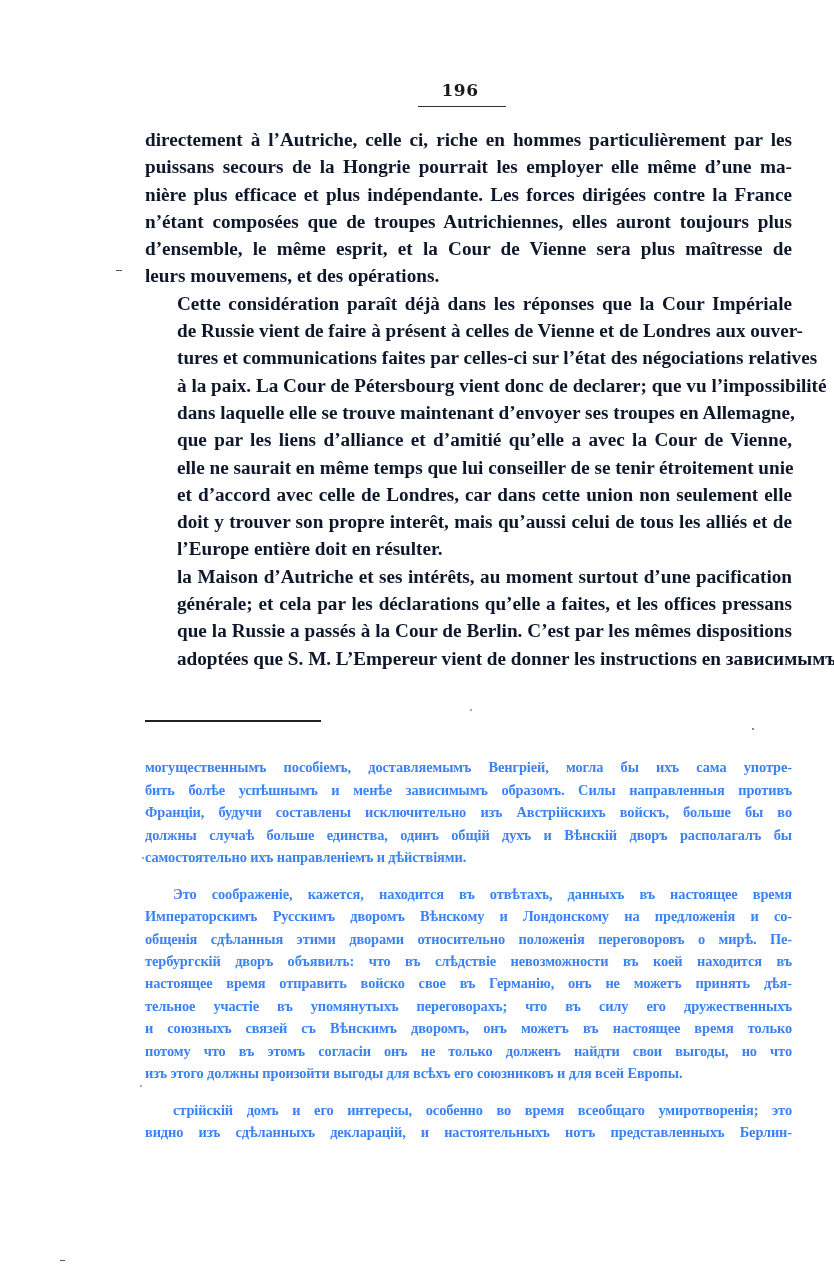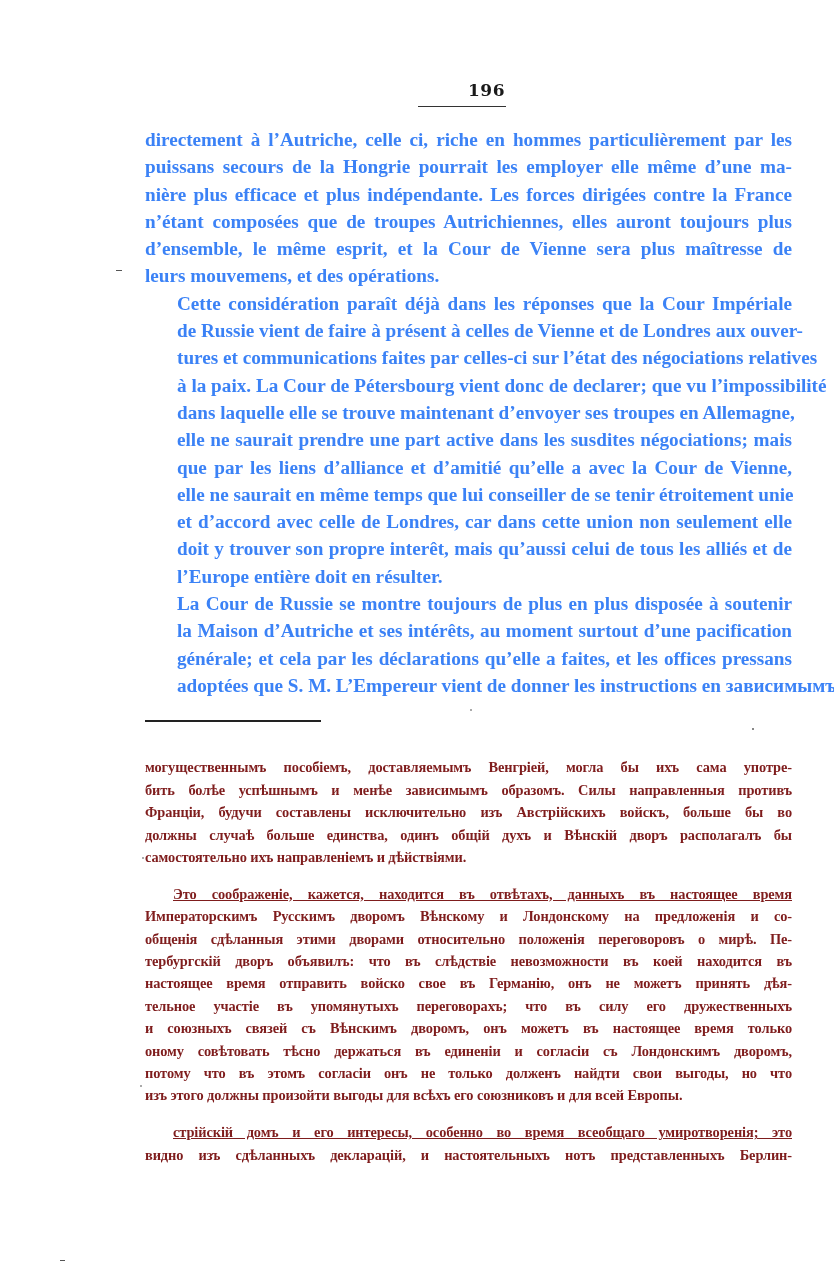--- a/index.html
+++ b/index.html
@@ -3,49 +3,49 @@
 <meta charset="utf-8">
 <style>
   html, body { margin: 0; padding: 0; background: #ffffff; }
   body { width: 834px; height: 1267px; position: relative; overflow: hidden; }
   .page {
     position: absolute; left: 0; top: 0; width: 834px; height: 1267px;
     background: #ffffff; color: #1a1a1a;
   }
   .page-number {
     position: absolute; left: 415px; top: 80px; width: 90px;
-    text-align: right;
+    text-align: center;
     font-family: "DejaVu Serif", serif; font-weight: bold; font-size: 17px;
     letter-spacing: 0.5px;
   }
   .page-number-rule {
     position: absolute; left: 418px; top: 106px; width: 88px; height: 1px;
     background: #333;
   }
   .main-text {
     position: absolute; left: 145px; top: 126px; width: 647px;
     font-family: "Liberation Serif", serif; font-weight: bold;
     font-size: 19.2px; line-height: 27.3px; text-align: justify;
-    color: #3b82f6;
+    color: #0f172a;
   }
   .main-text p { margin: 0; text-indent: 0; }
   .main-text p.indent { text-indent: 32px; }
   .line { display: block; text-align: justify; text-align-last: justify; white-space: nowrap; }
   .line.last { text-align-last: left; }
   .footnote-rule {
     position: absolute; left: 145px; top: 720px; width: 176px; height: 2px;
     background: #222;
   }
   .foot-text {
     position: absolute; left: 145px; top: 742px; width: 647px;
     font-family: "Liberation Serif", serif; font-weight: bold;
-    font-size: 14.4px; line-height: 22.4px; color: #7f1d1d;
+    font-size: 14.4px; line-height: 22.4px; color: #3b82f6;
   }
   .foot-text .line { letter-spacing: -0.1px; }
-  .foot-text p.indent .line:first-child { text-indent: 28px; text-decoration: underline; }
+  .foot-text p.indent .line:first-child { text-indent: 28px; }
   .main-text p.indent .line:first-child { text-indent: 32px; }
   .mark { position: absolute; background: #555; }
   .mark-left-dash { left: 116px; top: 270px; width: 6px; height: 1px; }
   .mark-bottom-dash { left: 60px; top: 1260px; width: 5px; height: 1px; }
   .mark-dot1 { left: 752px; top: 728px; width: 2px; height: 2px; background:#888; }
   .mark-dot2 { left: 470px; top: 709px; width: 2px; height: 2px; background:#aaa; }
   .mark-dot3 { left: 142px; top: 857px; width: 2px; height: 2px; background:#aaa; }
   .mark-dot4 { left: 140px; top: 1085px; width: 2px; height: 2px; background:#aaa; }
 </style>
 </head>
@@ -63,31 +63,30 @@
         <span class="line">n’étant composées que de troupes Autrichiennes, elles auront toujours plus</span>
         <span class="line">d’ensemble, le même esprit, et la Cour de Vienne sera plus maîtresse de</span>
         <span class="line last">leurs mouvemens, et des opérations.</span>
       </p>
       <p class="indent">
         <span class="line">Cette considération paraît déjà dans les réponses que la Cour Impériale</span>
         <span class="line">de Russie vient de faire à présent à celles de Vienne et de Londres aux ouver-</span>
         <span class="line">tures et communications faites par celles-ci sur l’état des négociations relatives</span>
         <span class="line">à la paix. La Cour de Pétersbourg vient donc de declarer; que vu l’impossibilité</span>
         <span class="line">dans laquelle elle se trouve maintenant d’envoyer ses troupes en Allemagne,</span>
-        <span class="line">elle ne saurait prendre une part active dans les susdites négociations; mais</span>
         <span class="line">que par les liens d’alliance et d’amitié qu’elle a avec la Cour de Vienne,</span>
         <span class="line">elle ne saurait en même temps que lui conseiller de se tenir étroitement unie</span>
         <span class="line">et d’accord avec celle de Londres, car dans cette union non seulement elle</span>
         <span class="line">doit y trouver son propre interêt, mais qu’aussi celui de tous les alliés et de</span>
         <span class="line last">l’Europe entière doit en résulter.</span>
       </p>
       <p class="indent">
-        <span class="line">La Cour de Russie se montre toujours de plus en plus disposée à soutenir</span>
         <span class="line">la Maison d’Autriche et ses intérêts, au moment surtout d’une pacification</span>
         <span class="line">générale; et cela par les déclarations qu’elle a faites, et les offices pressans</span>
+        <span class="line">que la Russie a passés à la Cour de Berlin. C’est par les mêmes dispositions</span>
         <span class="line">adoptées que S. M. L’Empereur vient de donner les instructions en зависимымъ</span>
       </p>
     </div>
 
   <div class="footnote-rule"></div>
 
   <div class="foot-text" id="foot-text">
       <p>
         <span class="line">могущественнымъ пособіемъ, доставляемымъ Венгріей, могла бы ихъ сама употре-</span>
         <span class="line">бить болѣе успѣшнымъ и менѣе зависимымъ образомъ. Силы направленныя противъ</span>
@@ -96,21 +95,20 @@
         <span class="line last">самостоятельно ихъ направленіемъ и дѣйствіями.</span>
       </p>
       <p class="indent">
         <span class="line">Это соображеніе, кажется, находится въ отвѣтахъ, данныхъ въ настоящее время</span>
         <span class="line">Императорскимъ Русскимъ дворомъ Вѣнскому и Лондонскому на предложенія и со-</span>
         <span class="line">общенія сдѣланныя этими дворами относительно положенія переговоровъ о мирѣ. Пе-</span>
         <span class="line">тербургскій дворъ объявилъ: что въ слѣдствіе невозможности въ коей находится въ</span>
         <span class="line">настоящее время отправить войско свое въ Германію, онъ не можетъ принять дѣя-</span>
         <span class="line">тельное участіе въ упомянутыхъ переговорахъ; что въ силу его дружественныхъ</span>
         <span class="line">и союзныхъ связей съ Вѣнскимъ дворомъ, онъ можетъ въ настоящее время только</span>
-        <span class="line">оному совѣтовать тѣсно держаться въ единеніи и согласіи съ Лондонскимъ дворомъ,</span>
         <span class="line">потому что въ этомъ согласіи онъ не только долженъ найдти свои выгоды, но что</span>
         <span class="line last">изъ этого должны произойти выгоды для всѣхъ его союзниковъ и для всей Европы.</span>
       </p>
       <p class="indent">
         <span class="line">стрійскій домъ и его интересы, особенно во время всеобщаго умиротворенія; это</span>
         <span class="line">видно изъ сдѣланныхъ декларацій, и настоятельныхъ нотъ представленныхъ Берлин-</span>
       </p>
     </div>
 
   <div class="mark mark-left-dash"></div>

